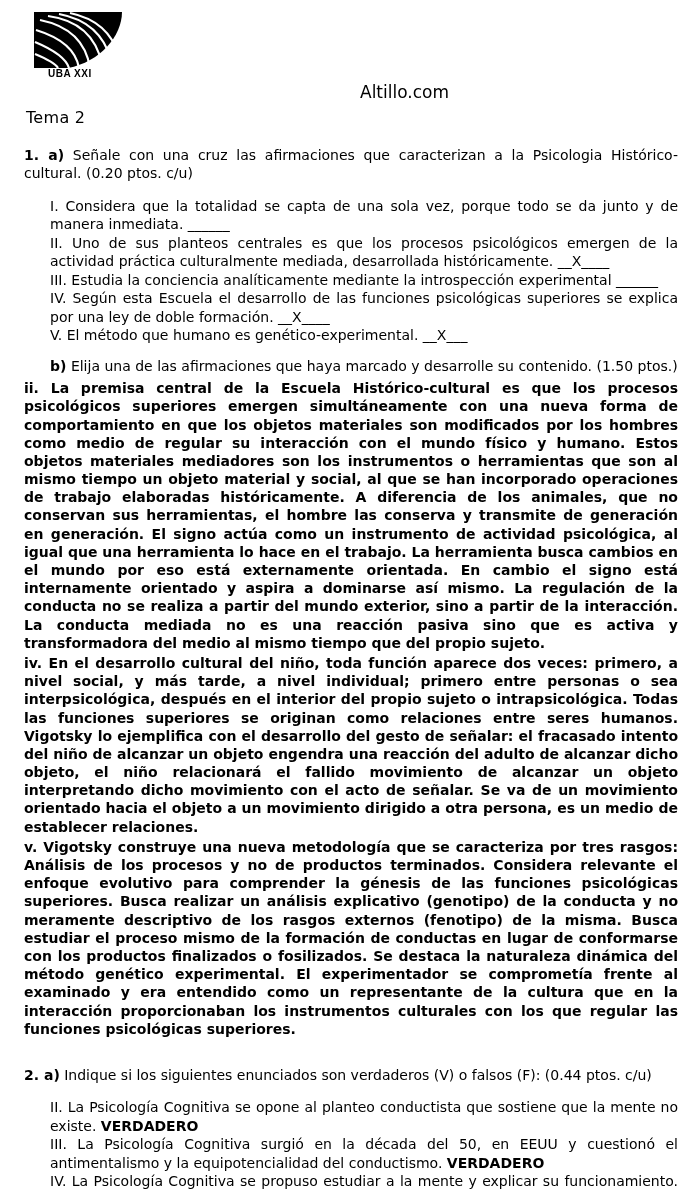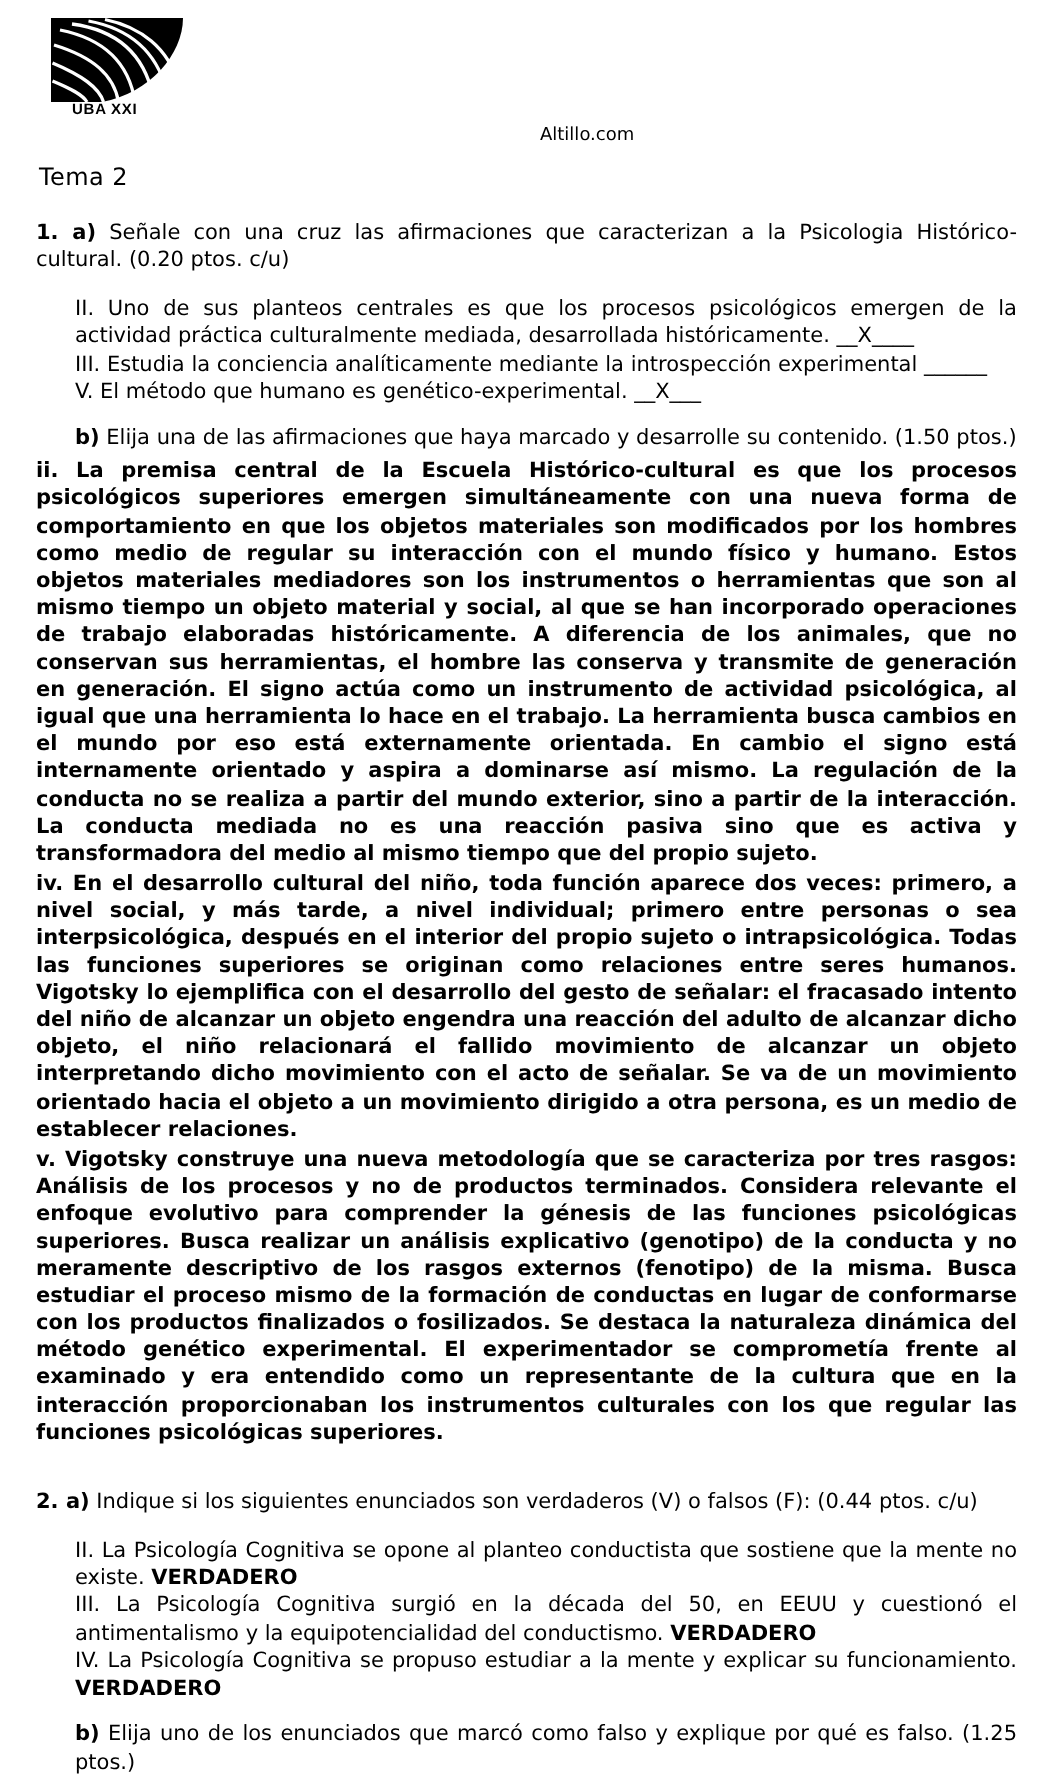--- a/index.html
+++ b/index.html
@@ -43,21 +43,21 @@
     font-weight: bold;
     font-size: 10px;
     letter-spacing: 0.5px;
     color: #000;
   }
   .site-name {
     position: absolute;
     left: 360px;
     top: 82px;
     font-family: "DejaVu Sans", sans-serif;
-    font-size: 12px;
+    font-size: 17px;
     color: #000;
     text-align: right;
   }
   .tema {
     position: absolute;
     left: 26px;
     top: 108px;
     font-weight: normal;
     font-size: 16px;
     letter-spacing: 0.3px;
@@ -134,22 +134,24 @@
   <div class="content">
 
     <p class="q-head">
       <b>1. a)</b>
       <span>Señale con una cruz las afirmaciones que caracterizan a la Psicologia Histórico-cultural. (0.20 ptos. c/u)</span>
     </p>
 
     <div class="gap-sm"></div>
 
     <div class="list-block">
+      <p class="item">I. Considera que la totalidad se capta de una sola vez, porque todo se da junto y de manera inmediata. ______</p>
       <p class="item">II. Uno de sus planteos centrales es que los procesos psicológicos emergen de la actividad práctica culturalmente mediada, desarrollada históricamente. __X____</p>
       <p class="item">III. Estudia la conciencia analíticamente mediante la introspección experimental ______</p>
+      <p class="item">IV. Según esta Escuela el desarrollo de las funciones psicológicas superiores se explica por una ley de doble formación. __X____</p>
       <p class="item">V. El método que humano es genético-experimental. __X___</p>
     </div>
 
     <p class="sub-b">
       <b>b)</b>
       <span>Elija  una de las afirmaciones que haya marcado y desarrolle su contenido. (1.50 ptos.)</span>
     </p>
 
     <p class="answer">ii. La premisa central de la Escuela Histórico-cultural es que los procesos psicológicos superiores emergen simultáneamente con una nueva forma de comportamiento en que los objetos materiales son modificados por los hombres como medio de regular su interacción con el mundo físico y  humano. Estos objetos materiales mediadores son los instrumentos o herramientas que son al mismo tiempo  un objeto material y social, al que se han incorporado operaciones de trabajo elaboradas históricamente. A diferencia de los animales, que no conservan sus herramientas, el hombre las conserva y transmite de generación en generación. El signo actúa como un instrumento de actividad psicológica,  al igual que una herramienta lo hace en el trabajo. La herramienta busca cambios en el mundo por eso está externamente orientada. En cambio el signo está internamente orientado y aspira a dominarse así mismo. La regulación de la conducta no se realiza a partir del mundo exterior, sino a partir de la interacción. La conducta mediada  no es una reacción pasiva sino que es activa  y transformadora del medio al mismo tiempo que del propio sujeto.</p>
     <p class="answer">iv. En el desarrollo cultural del niño, toda función aparece dos veces: primero, a nivel social, y más tarde, a nivel individual; primero entre personas o sea interpsicológica, después en el interior del propio sujeto o intrapsicológica. Todas las funciones superiores se originan como relaciones entre seres humanos. Vigotsky lo ejemplifica con el desarrollo del gesto de señalar: el fracasado intento del niño de alcanzar un objeto engendra una reacción del adulto de alcanzar dicho objeto, el niño relacionará el fallido movimiento de alcanzar un objeto interpretando dicho movimiento con el acto de señalar. Se va de un movimiento orientado hacia el objeto a un movimiento dirigido a otra persona, es un medio de establecer relaciones.</p>

